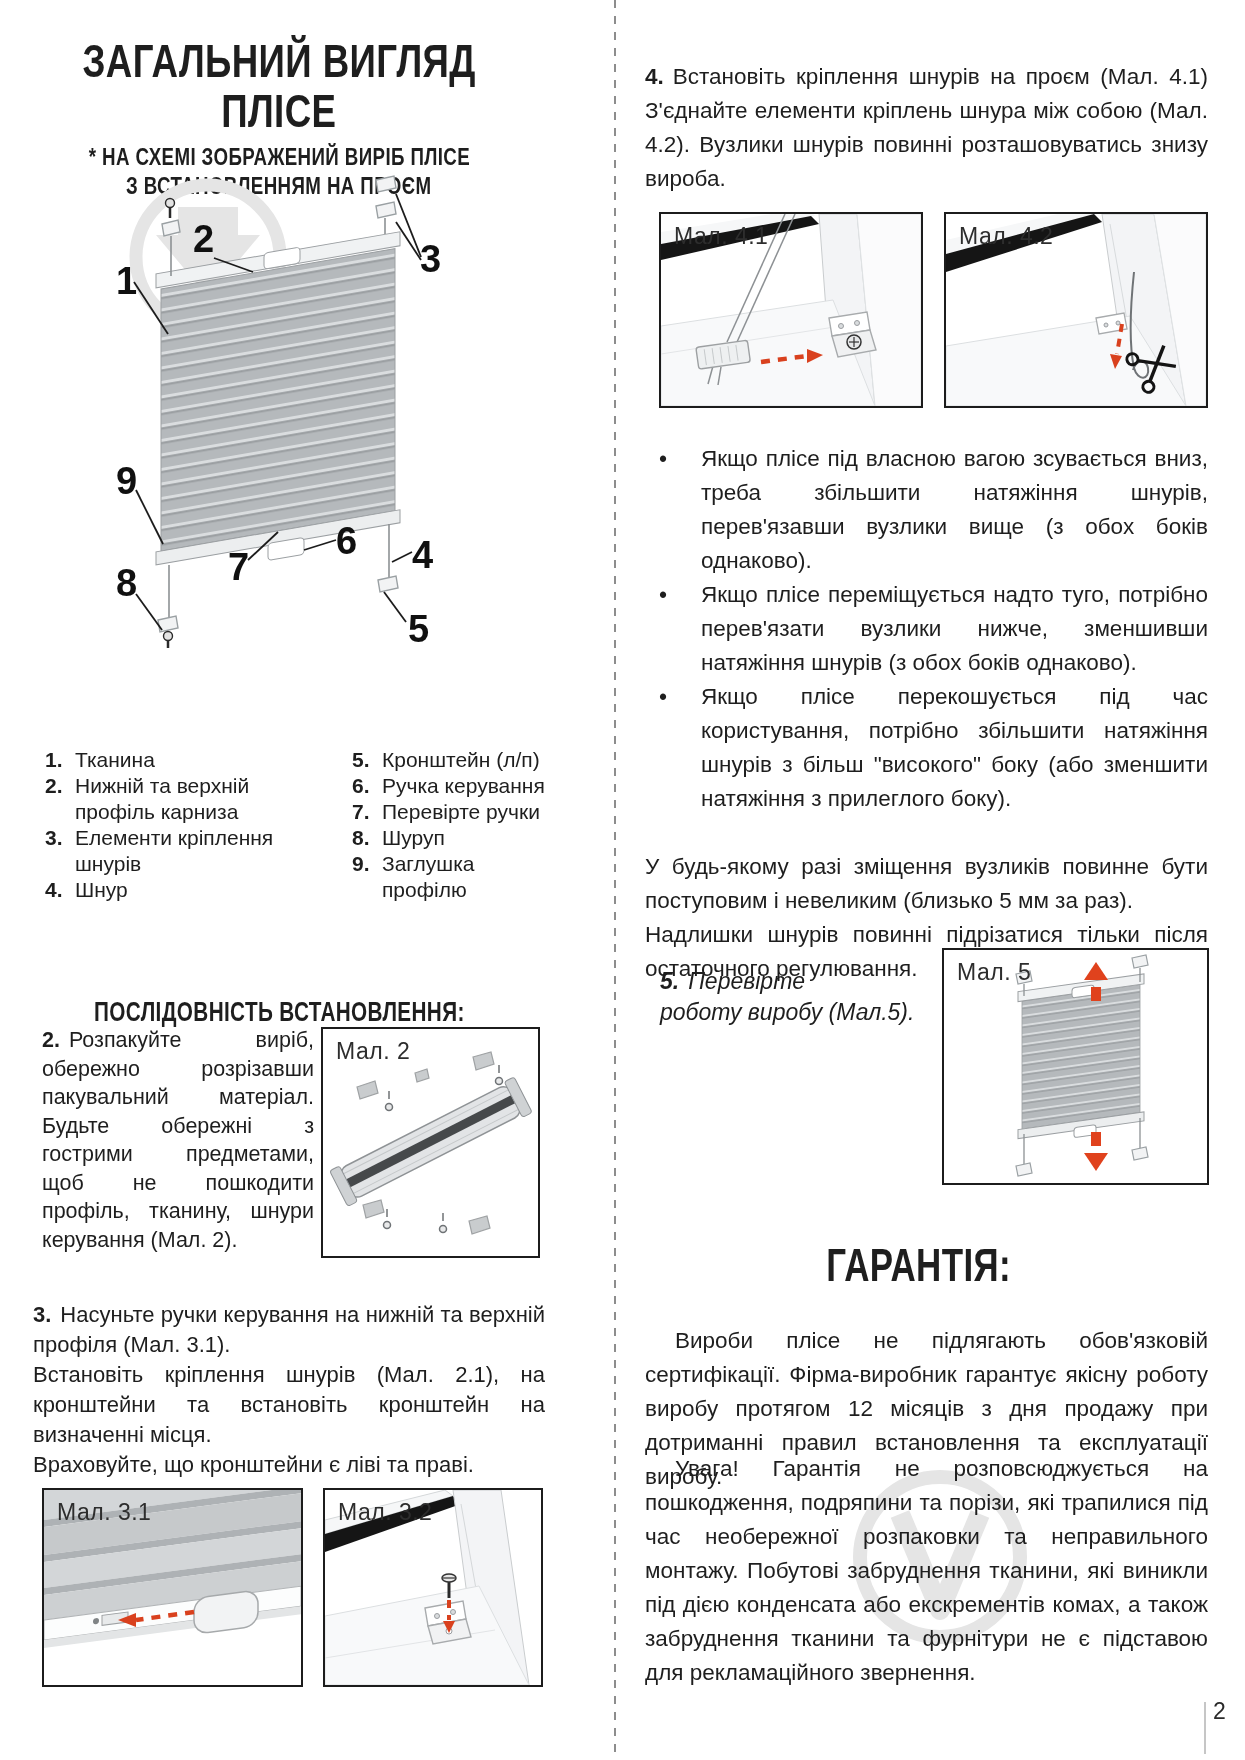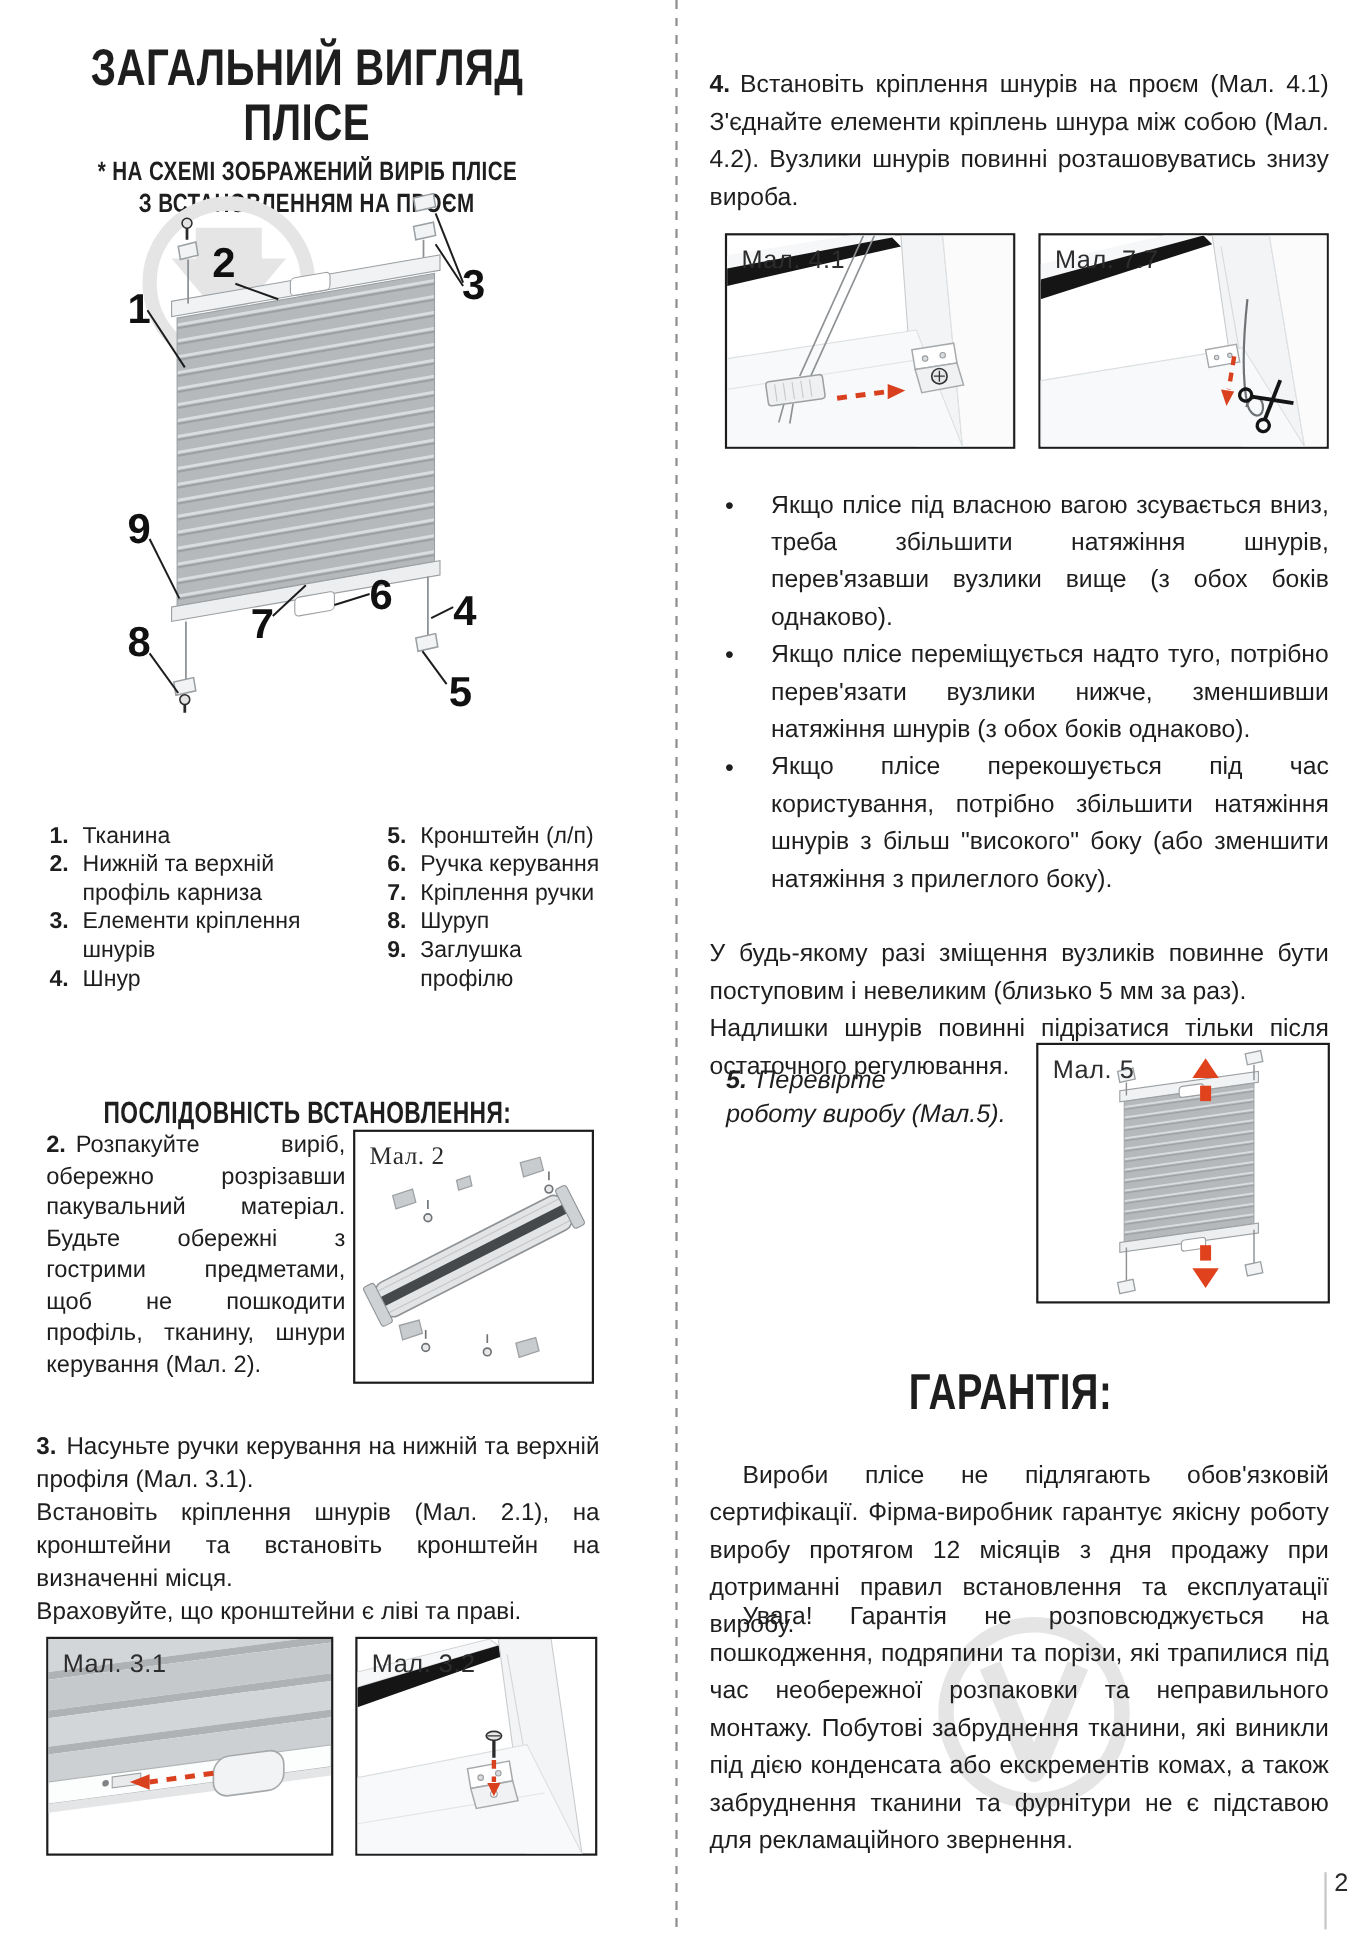--- a/index.html
+++ b/index.html
@@ -147,41 +147,41 @@
     <div class="leg-item">
         <span class="leg-num">5.</span>
         <div class="leg-text">Кронштейн (л/п)</div>
       </div>
     <div class="leg-item">
         <span class="leg-num">6.</span>
         <div class="leg-text">Ручка керування</div>
       </div>
     <div class="leg-item">
         <span class="leg-num">7.</span>
-        <div class="leg-text">Кріплення ручки</div>
+        <div class="leg-text">Перевірте ручки</div>
       </div>
     <div class="leg-item">
         <span class="leg-num">8.</span>
         <div class="leg-text">Шуруп</div>
       </div>
     <div class="leg-item">
         <span class="leg-num">9.</span>
         <div class="leg-text">Заглушка профілю</div>
       </div>
   </div>
 
   <div class="abs seq-heading center">
     <span class="cond" style="transform:scaleX(0.74);">ПОСЛІДОВНІСТЬ ВСТАНОВЛЕННЯ:</span>
   </div>
 
   <div class="abs body-l step" style="left:42px; top:1026px; width:272px;">
     <b>2.</b><span>Розпакуйте виріб, обережно розрізавши пакувальний матеріал. Будьте обережні з гострими предметами, щоб не пошкодити профіль, тканину, шнури керування (Мал. 2).</span>
   </div>
 
-  <div class="figbox" style="left:321px; top:1027px; width:219px; height:231px;font-family:Liberation Serif, serif;">
+  <div class="figbox" style="left:321px; top:1027px; width:219px; height:231px;">
     <div class="figlabel">Мал. 2</div>
     <svg width="215" height="227" viewBox="0 0 215 227">
       <g transform="rotate(-27 107 112)">
         <rect x="12" y="96" width="190" height="34" rx="9" fill="#e2e4e6" stroke="#8f9396" stroke-width="1.5"></rect>
         <rect x="14" y="108" width="186" height="9" fill="#46494b"></rect>
         <line x1="14" y1="102" x2="200" y2="102" stroke="#c4c7c9"></line>
         <line x1="14" y1="124" x2="200" y2="124" stroke="#c4c7c9"></line>
         <rect x="4" y="93" width="11" height="40" rx="3" fill="#cfd2d4" stroke="#8f9396"></rect>
         <rect x="200" y="93" width="11" height="40" rx="3" fill="#cfd2d4" stroke="#8f9396"></rect>
       </g>
@@ -300,21 +300,21 @@
         <circle cx="196" cy="109" r="2.5" fill="#d9dcde" stroke="#9a9da0"></circle>
         <polygon points="171,122 209,116 215,136 177,143" fill="#f0f1f2" stroke="#a8abad" stroke-width="1.4"></polygon>
         <circle cx="193" cy="128" r="7" fill="#e6e7e8" stroke="#333" stroke-width="1.5"></circle>
         <line x1="188" y1="128" x2="198" y2="128" stroke="#333" stroke-width="1.2"></line>
         <line x1="193" y1="123" x2="193" y2="133" stroke="#333" stroke-width="1.2"></line>
       </g>
     </svg>
   </div>
 
   <div class="figbox" style="left:944px; top:212px; width:264px; height:196px;">
-    <div class="figlabel">Мал. 7.7</div>
+    <div class="figlabel">Мал. 4.2</div>
     <svg width="260" height="192" viewBox="0 0 260 192">
       <polygon points="0,26 146,-8 152,0 0,42" fill="#f6f7f8"></polygon>
       <polygon points="0,40 148,0 156,8 0,58" fill="#151515"></polygon>
       <polygon points="156,0 208,0 240,192 184,192" fill="#f3f4f6" stroke="#c9ccce" stroke-width="1"></polygon>
       <polygon points="208,0 260,0 260,192 240,192" fill="#fbfbfc" stroke="#dfe2e4" stroke-width="1"></polygon>
       <line x1="164" y1="10" x2="196" y2="192" stroke="#d7dadc"></line>
       <polygon points="0,132 184,102 240,192 0,192" fill="#f8f9fa" stroke="#dcdfe1" stroke-width="1"></polygon>
       <g>
         <polygon points="150,104 178,99 181,115 153,120" fill="#ffffff" stroke="#a8abad" stroke-width="1.3"></polygon>
         <circle cx="160" cy="111" r="2" fill="#d9dcde" stroke="#9a9da0"></circle>

